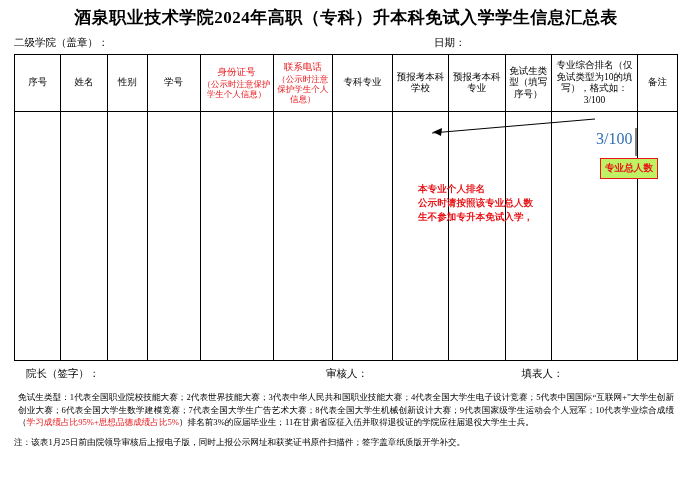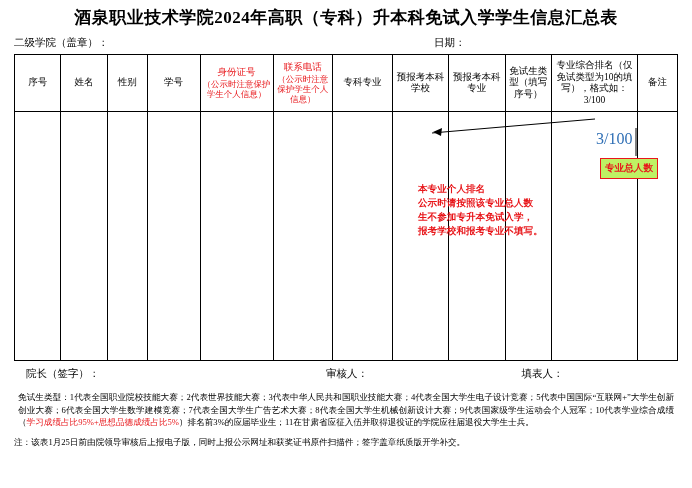--- a/index.html
+++ b/index.html
@@ -246,21 +246,20 @@
   <div class="notes-2">注：该表1月25日前由院领导审核后上报电子版，同时上报公示网址和获奖证书原件扫描件；签字盖章纸质版开学补交。</div>
 
   <div class="annot-frac">3/100</div>
 
   <div class="callout">专业总人数</div>
 
   <div class="annot-block">
     <div>本专业个人排名</div>
     <div>公示时请按照该专业总人数</div>
     <div>生不参加专升本免试入学，</div>
-    <div>报考学校和报考专业不填写。</div>
   </div>
 
   <svg class="leader-svg" viewBox="0 0 692 488">
     <line x1="432" y1="133" x2="595" y2="119" stroke="#000000" stroke-width="1"></line>
     <polygon points="433,132 442,128 441,136" fill="#000000"></polygon>
     <line x1="636" y1="128" x2="636" y2="156" stroke="#000000" stroke-width="1"></line>
   </svg>
 
 </div>
 

